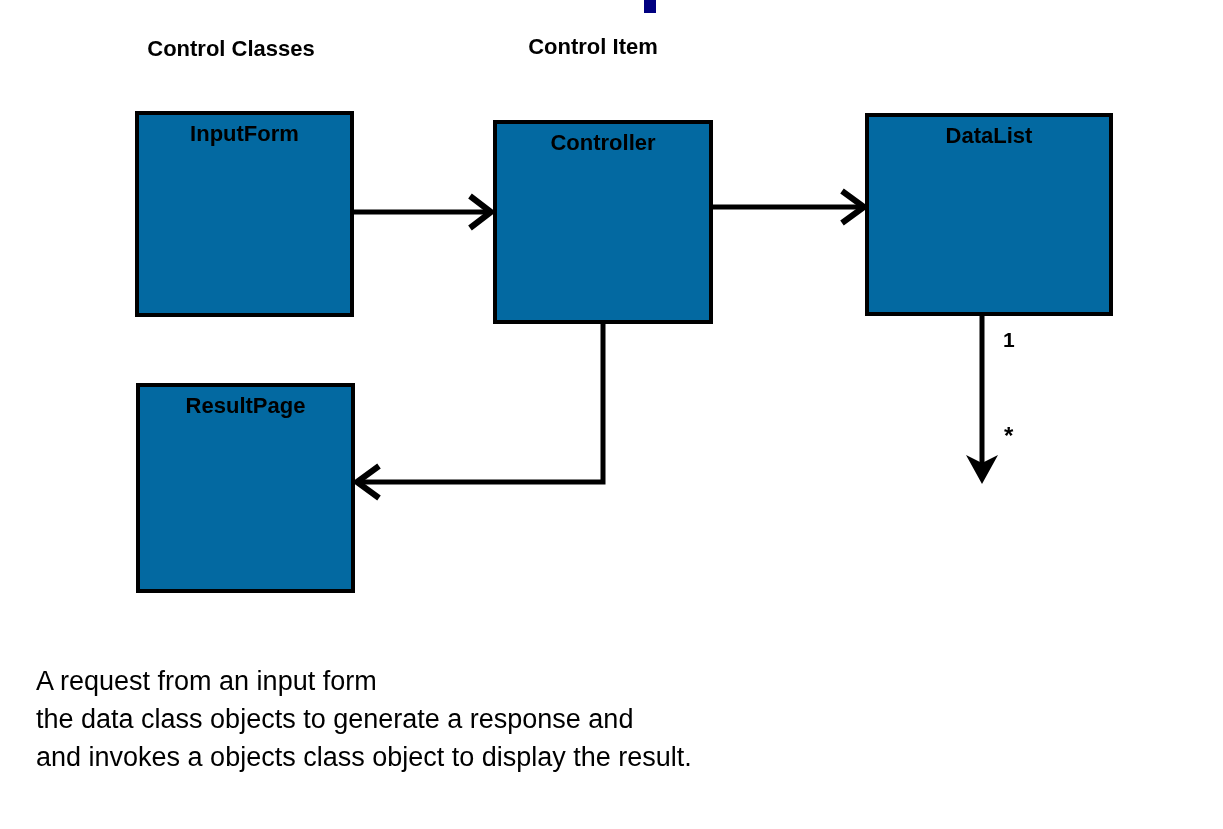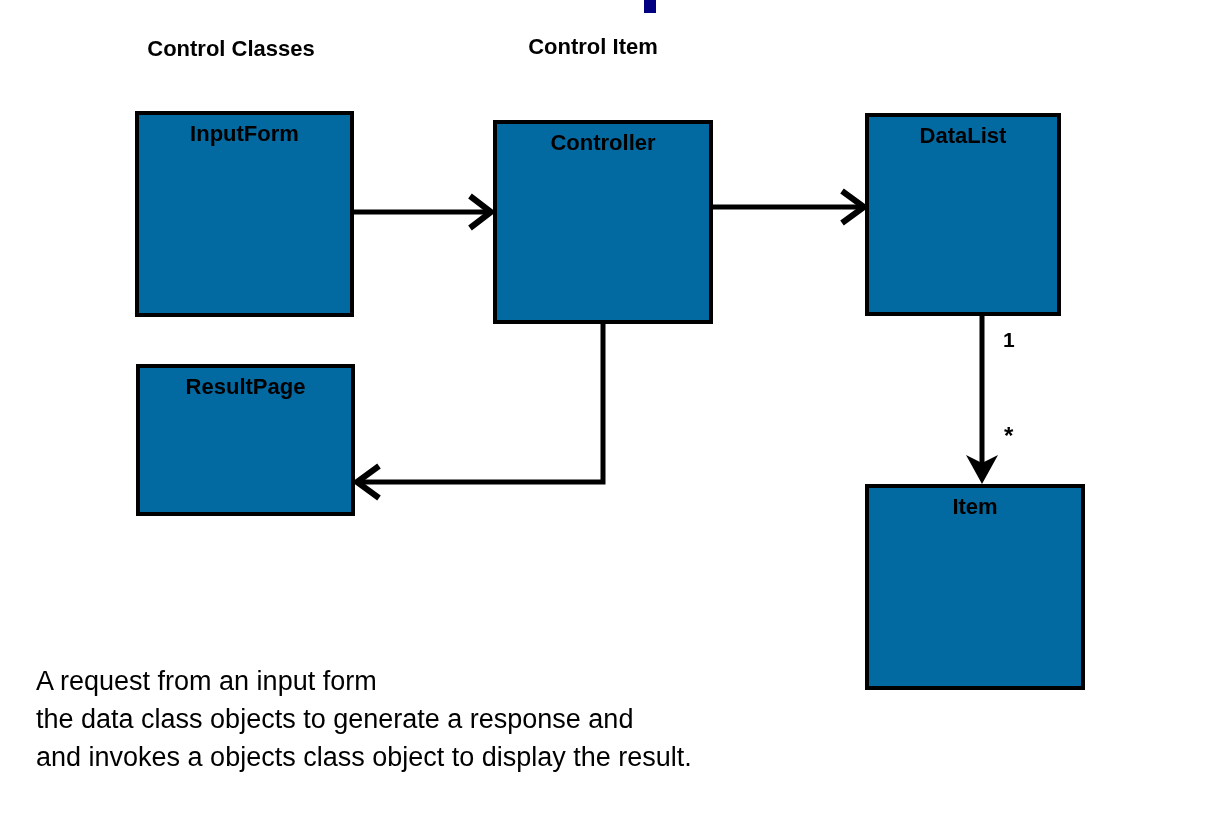--- a/index.html
+++ b/index.html
@@ -50,23 +50,23 @@
     display: block;
     text-align: center;
     font-size: 22px;
     font-weight: bold;
     line-height: 1;
     padding-top: 8px;
     white-space: nowrap;
     color: #000000;
   }
   #box-inputform  { left: 135px; top: 111px; width: 219px; height: 206px; }
-  #box-resultpage { left: 136px; top: 364px; width: 219px; height: 152px; }
+  #box-resultpage { left: 136px; top: 383px; width: 219px; height: 210px; }
   #box-controller { left: 493px; top: 112px; width: 220px; height: 204px; margin-top: 8px; }
-  #box-datalist   { left: 865px; top: 113px; width: 196px; height: 203px; }
+  #box-datalist   { left: 865px; top: 113px; width: 248px; height: 203px; }
   #box-item       { left: 865px; top: 484px; width: 220px; height: 206px; }
 
   #edge-layer {
     position: absolute;
     left: 0;
     top: 0;
     width: 1223px;
     height: 829px;
     pointer-events: none;
   }
@@ -128,23 +128,20 @@
   </div>
 
   <div class="uml-box" id="box-controller">
     <span class="box-title">Controller</span>
   </div>
 
   <div class="uml-box" id="box-datalist">
     <span class="box-title">DataList</span>
   </div>
 
-  <div class="uml-box" id="box-item">
-    <span class="box-title">Item</span>
-  </div>
 
   <div class="mult-label" id="mult-one">1</div>
   <div class="mult-label" id="mult-many">*</div>
 
   <div class="caption">
     <span class="cap-line">A request from an input form</span>
     <span class="cap-line">the data class objects to generate a response and</span>
     <span class="cap-line">and invokes a objects class object to display the result.</span>
   </div>
 

